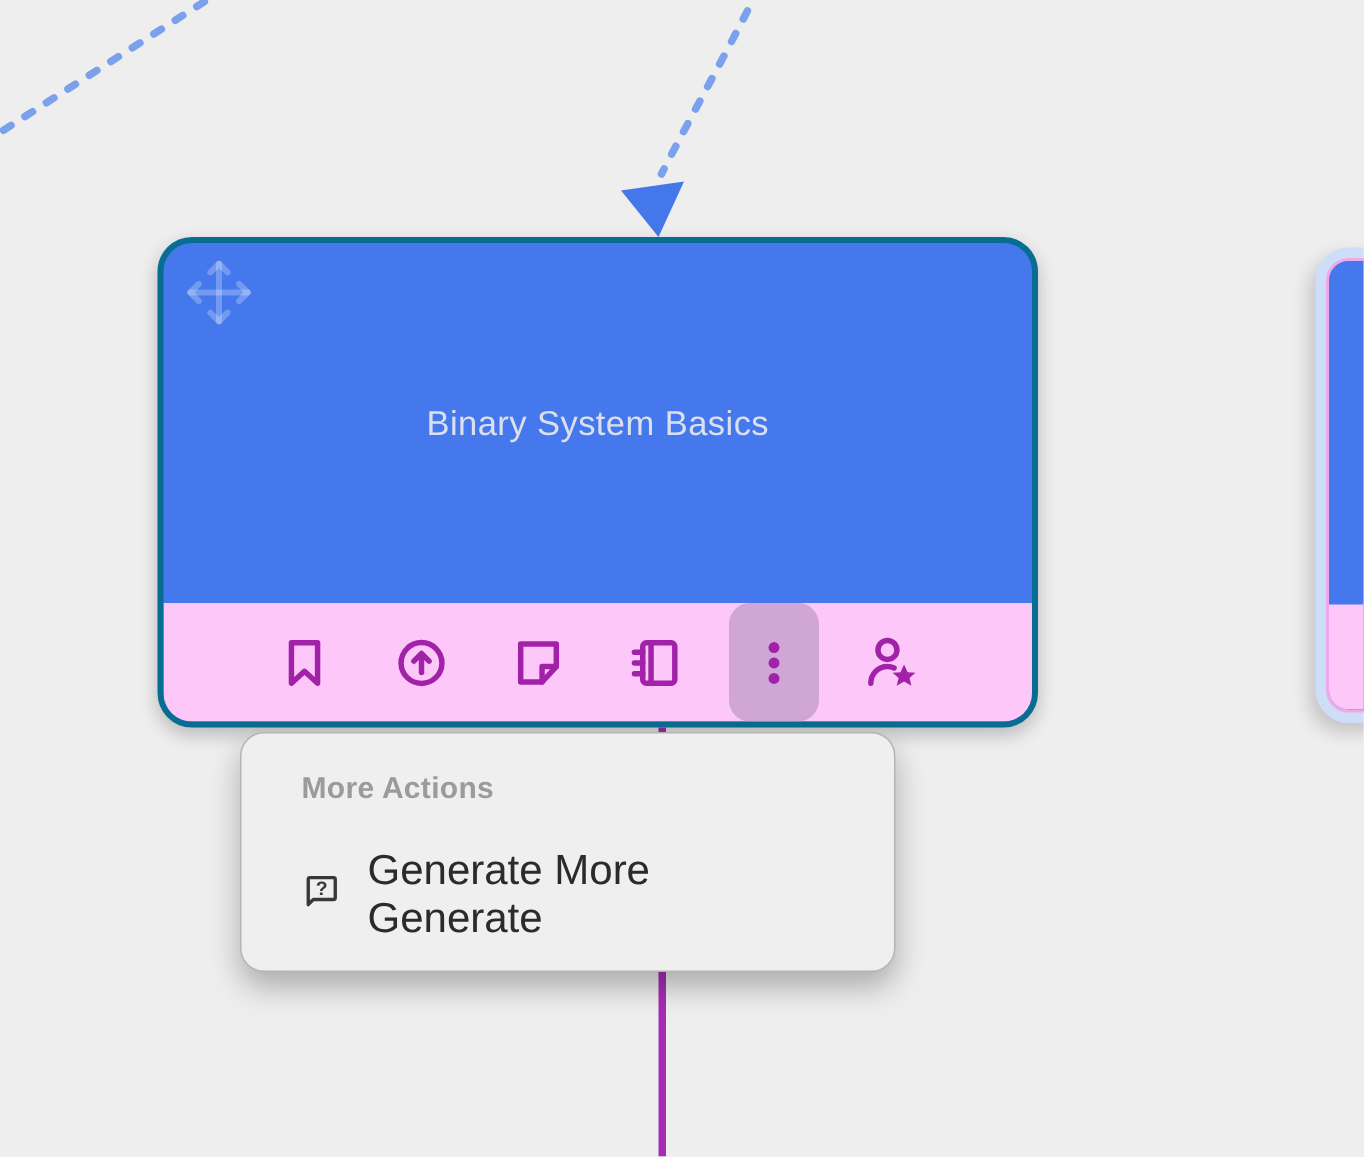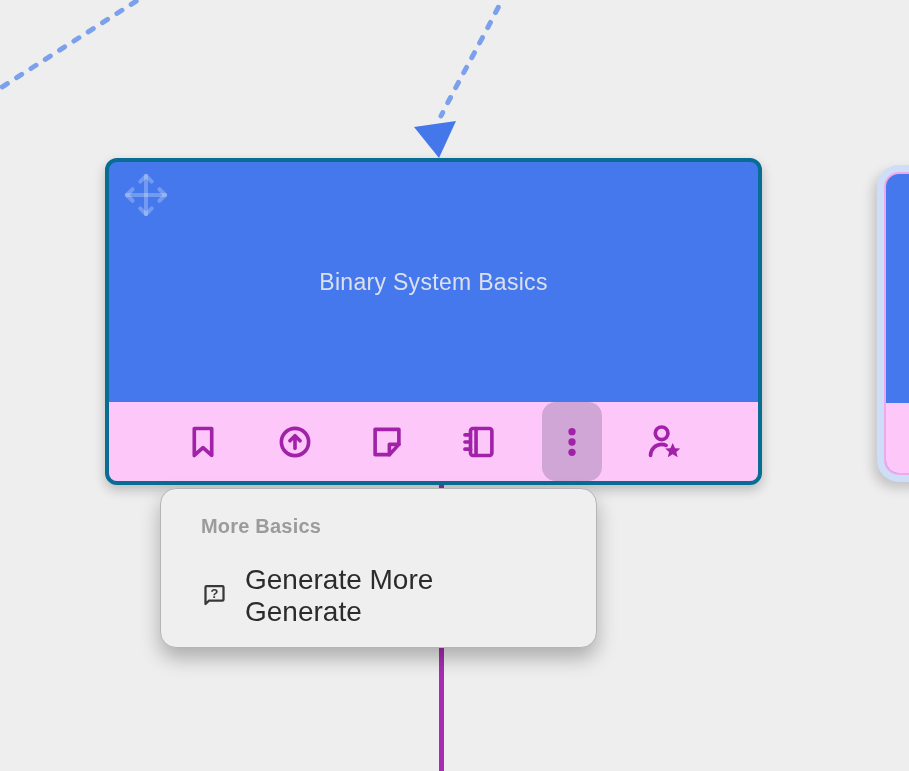--- a/index.html
+++ b/index.html
@@ -37,23 +37,23 @@
   }
   .right-node-footer {
     position: absolute; left: 0; right: 0; bottom: 0;
     height: 70px;
     background: #fdc7fa;
   }
   
   .node-card {
     position: absolute;
     left: 105px; top: 158px;
-    width: 657px; height: 327px;
+    width: 587px; height: 327px;
     border: 4px solid #086d92;
-    border-radius: 12px;
+    border-radius: 23px;
     background: #4478ec;
     overflow: hidden;
     box-shadow: 0 5px 12px rgba(0,0,0,0.22);
     z-index: 3;
   }
   .node-header {
     position: relative;
     height: 240px;
     display: flex; align-items: center; justify-content: center;
   }
@@ -203,21 +203,21 @@
           <circle cx="10.5" cy="6.5" r="4"></circle>
           <path d="M3.5 20.5c0-3.9 3.1-7 7-7 1 0 2 .2 2.8.6"></path>
           <polygon stroke="none" fill="currentColor" points="17.5,12.6 19.0,15.9 22.3,16.1 19.8,18.3 20.6,21.6 17.5,19.8 14.4,21.6 15.2,18.3 12.7,16.1 16.0,15.9"></polygon>
         </svg>
       </span>
     </button>
   </div>
 </div>
 
 <div class="dropdown-menu">
-  <div class="menu-header">More Basics</div>
+  <div class="menu-header">More Actions</div>
   <div class="menu-item">
     <span class="menu-item-icon">
       <svg width="27" height="27" viewBox="0 0 24 24" fill="none" stroke="currentColor" stroke-width="2" stroke-linejoin="round">
         <path d="M20 16.5a1 1 0 0 1-1 1H7l-3 3v-15a1 1 0 0 1 1-1h14a1 1 0 0 1 1 1z"></path>
         <text x="12" y="14.8" text-anchor="middle" stroke="none" fill="currentColor" font-family="Liberation Sans, sans-serif" font-size="11.5" font-weight="bold">?</text>
       </svg>
     </span>
     <span class="menu-item-label">Generate More Generate</span>
   </div>
 </div>

